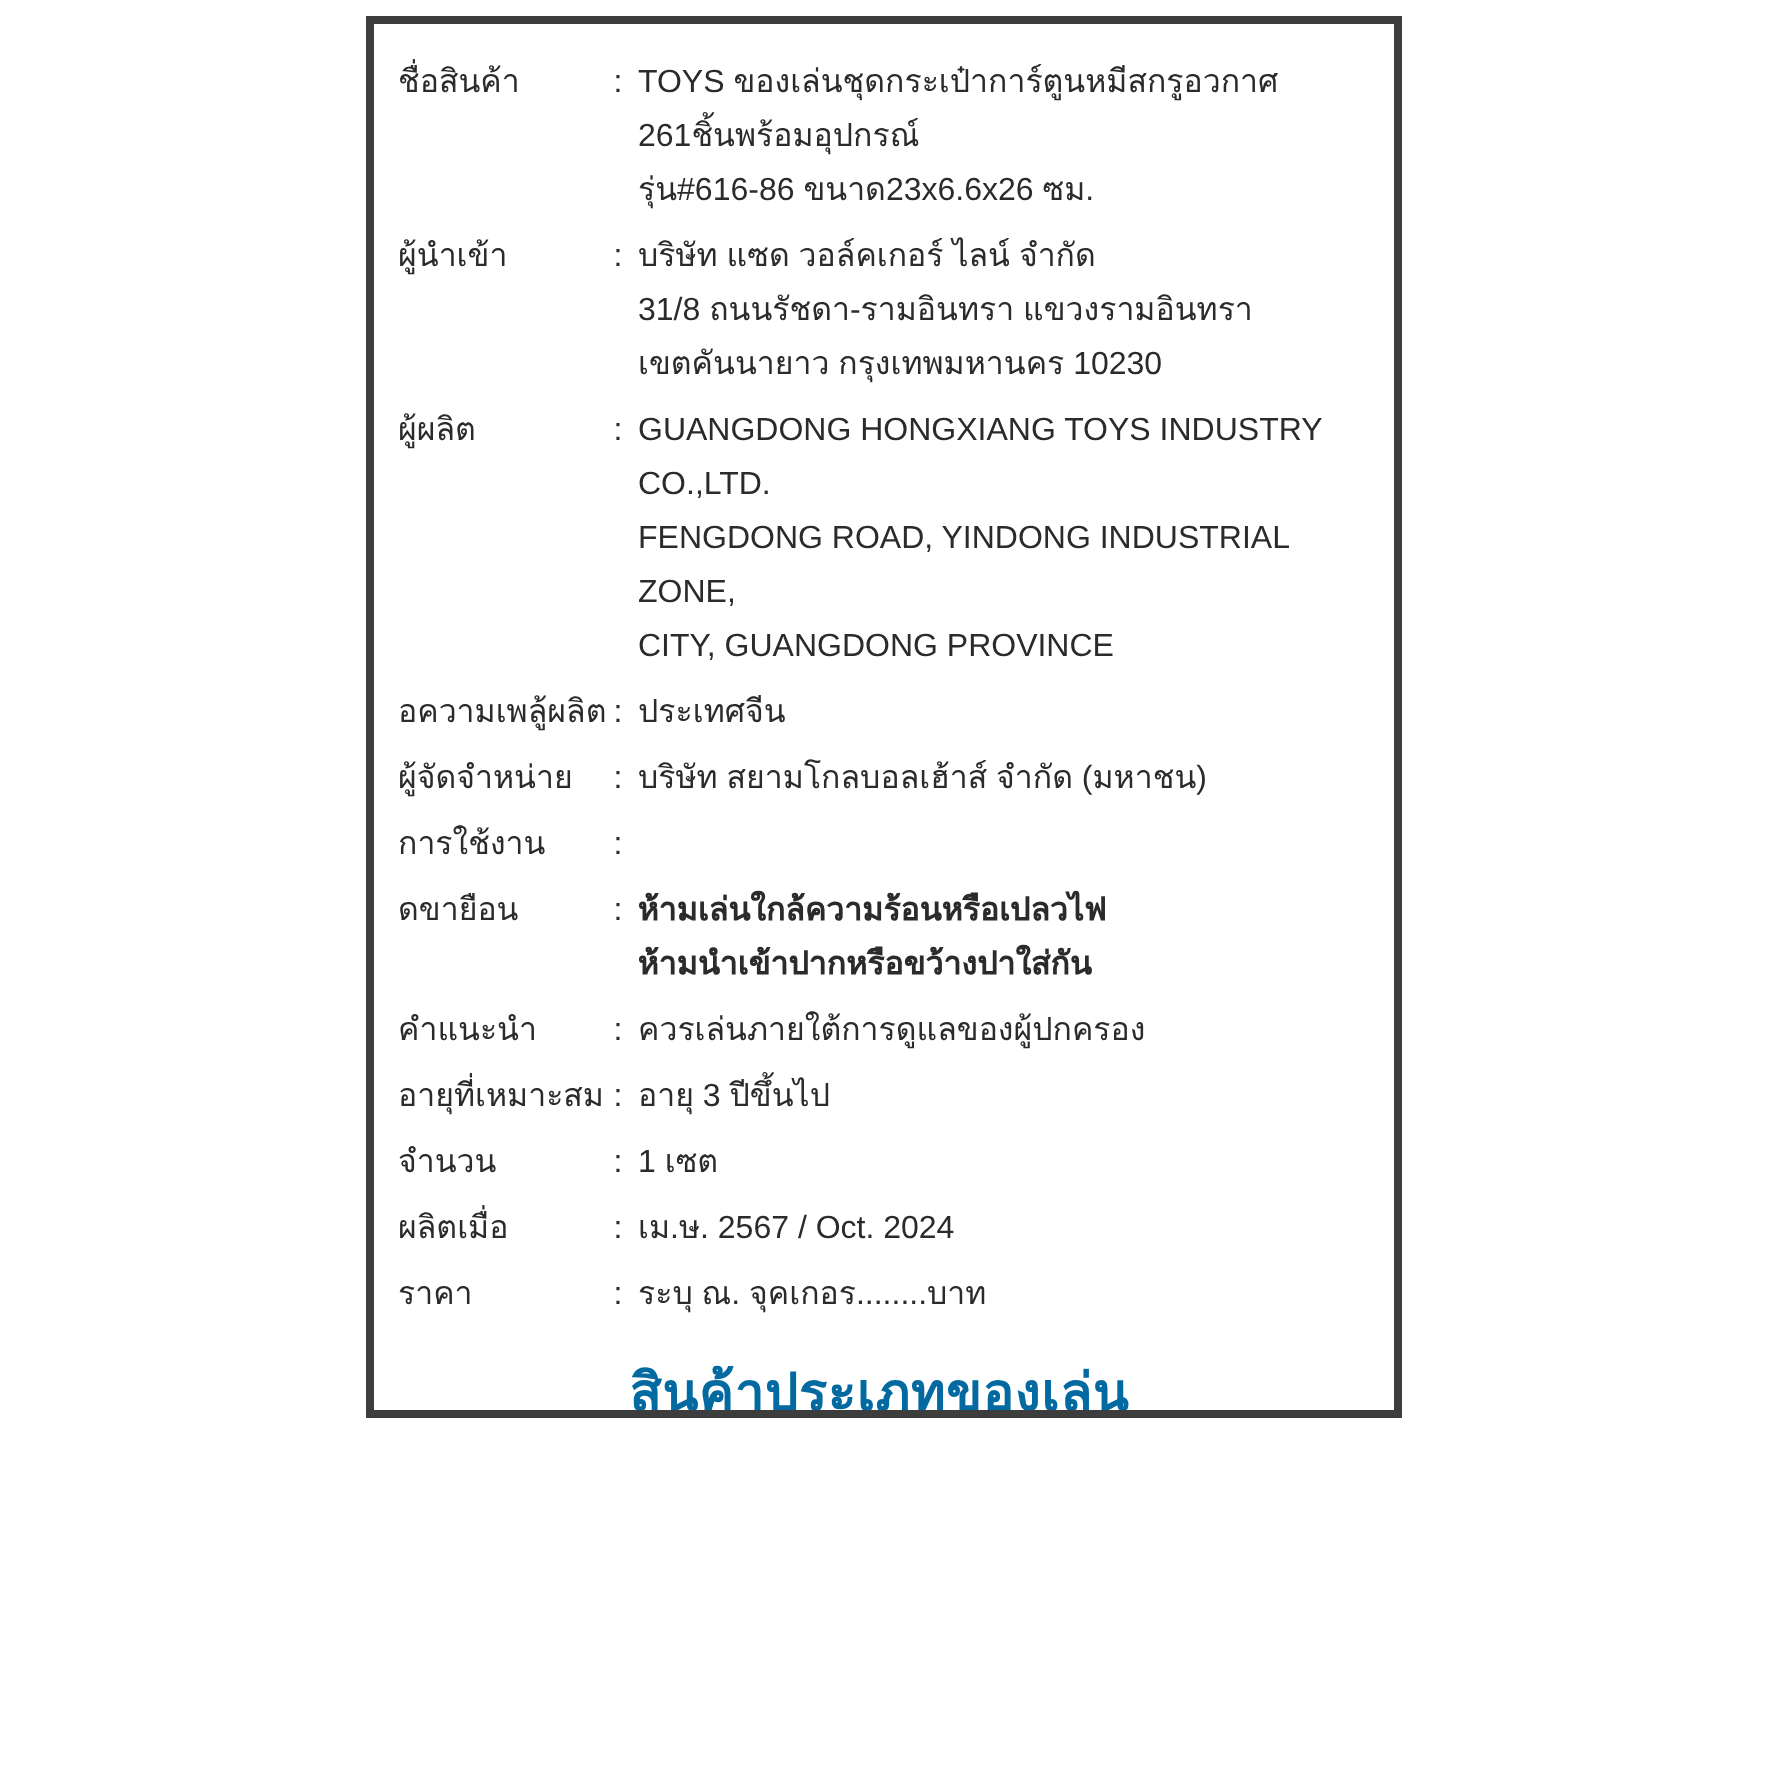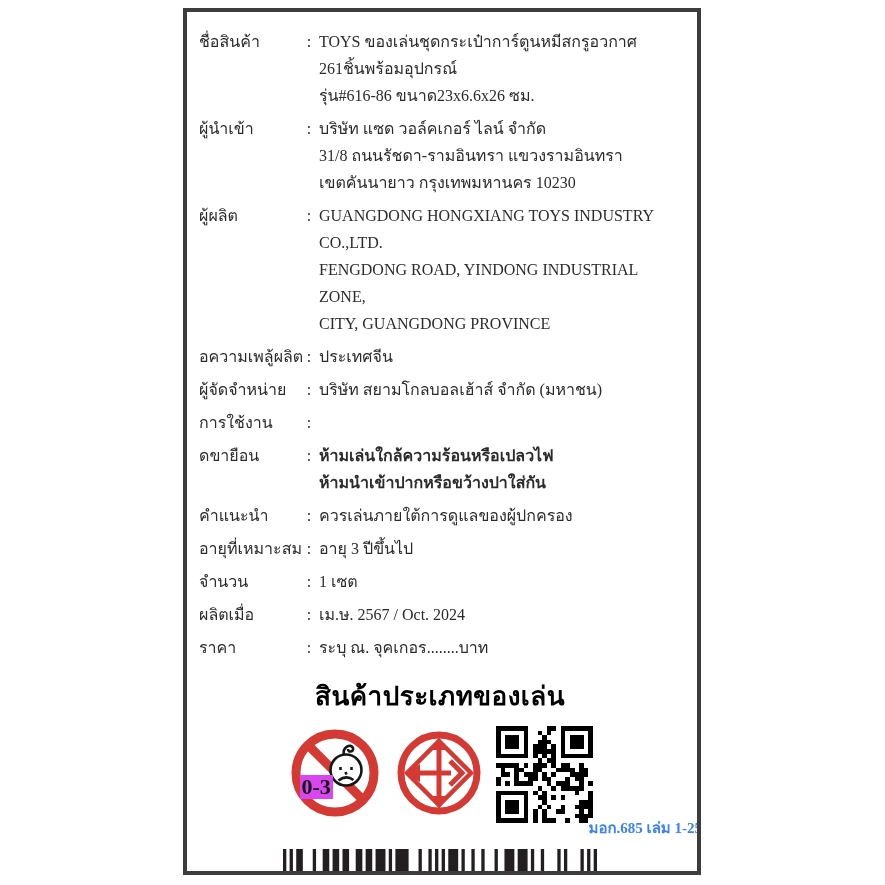--- a/index.html
+++ b/index.html
@@ -1,31 +1,30 @@
 <!DOCTYPE html>
 <html><head>
 <meta charset="utf-8">
 <style>
   * { margin:0; padding:0; box-sizing:border-box; }
   html,body { width:885px; height:885px; background:#ffffff;
     font-family:"Liberation Sans","DejaVu Sans",sans-serif; color:#2b2b2b; }
   .label-box {
-    position:absolute; left:183px; top:8px; width:518px; height:867px;
+    position:absolute; left:183px; top:8px; width:518px; height:701px;
     background:#ffffff; border:4px solid #3d3d3d; padding:16px 16px 0 12px;
     overflow:hidden;
-    font-family:Liberation Serif, serif;
   }
   .field-row { display:grid; grid-template-columns:100px 16px 1fr; column-gap:2px;
     margin-bottom:6px; font-size:16px; line-height:27px; }
   .field-label { white-space:nowrap; }
   .field-colon { text-align:center; }
   .field-value .vline { min-height:27px; }
   .bold .vline { font-weight:700; }
   .section-heading { text-align:center; font-size:26px; font-weight:700;
-    color:#000000; margin:14px 0 10px 0; letter-spacing:0.5px; }
+    color:#0369a1; margin:14px 0 10px 0; letter-spacing:0.5px; }
   .icons-row { display:flex; justify-content:center; align-items:flex-start;
     gap:12px; margin-top:2px; height:98px; }
   .age-wrap { position:relative; width:94px; height:94px; }
   .age-text { position:absolute; left:12px; top:49px; background:#d946ef;
     padding:0 2px; font-weight:700; font-size:22px; color:#111; line-height:24px; }
   .tis-wrap { width:90px; height:90px; margin-top:2px; }
   .qr-wrap { width:97px; height:97px; }
   .standard-text { text-align:right; color:#3b82f6; font-weight:700;
     font-size:15px; margin-top:-5px; transform:translateX(36px); line-height:18px; }
   .barcode-area { text-align:center; margin-top:12px; }

